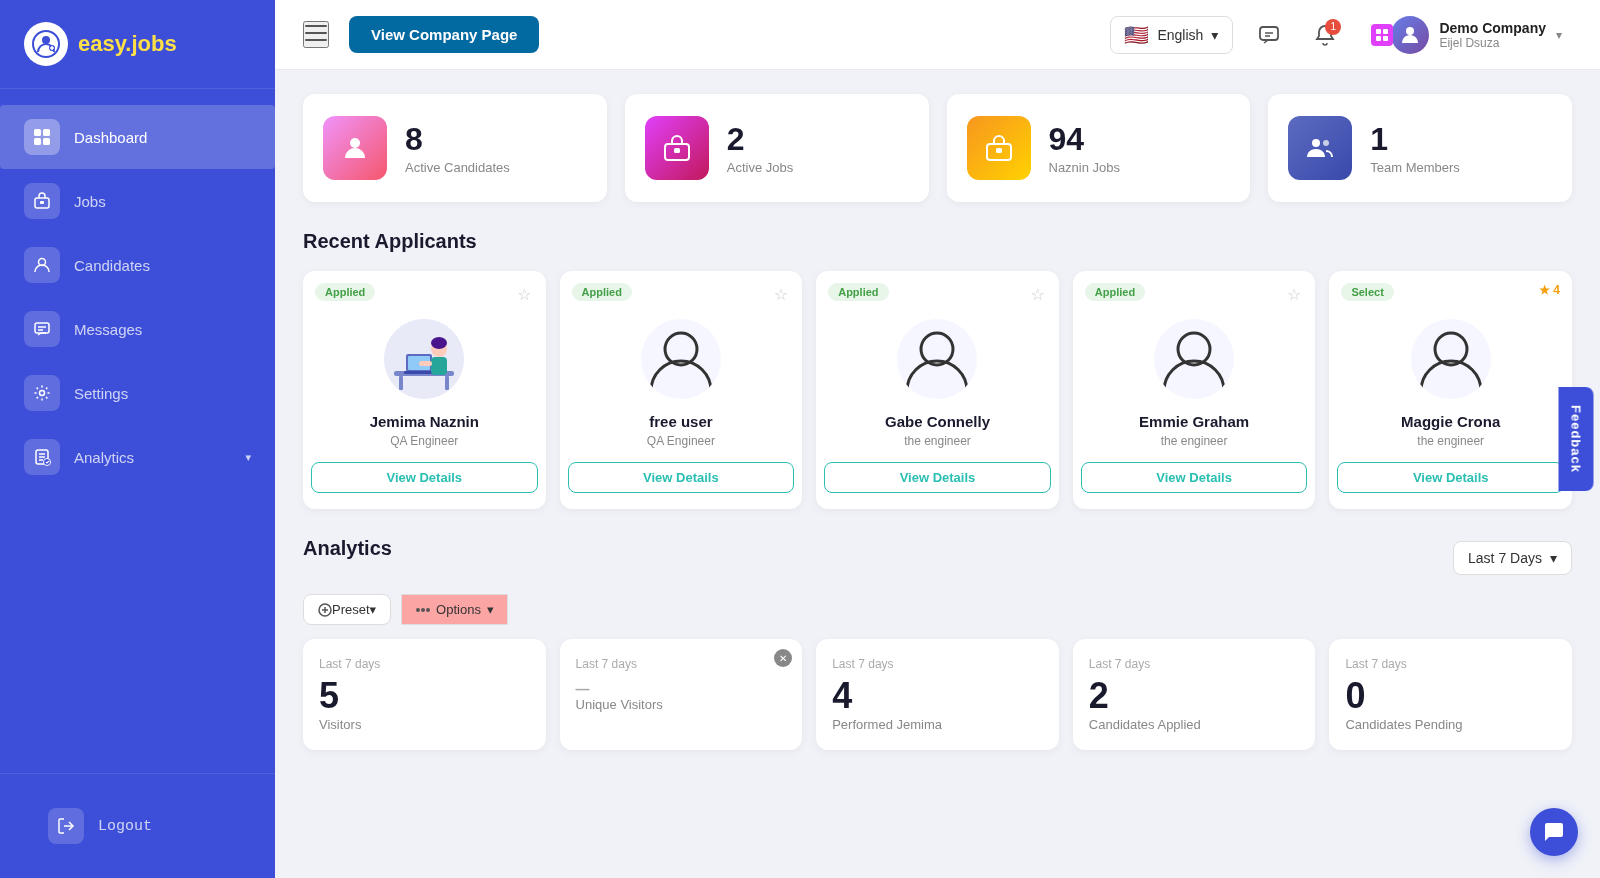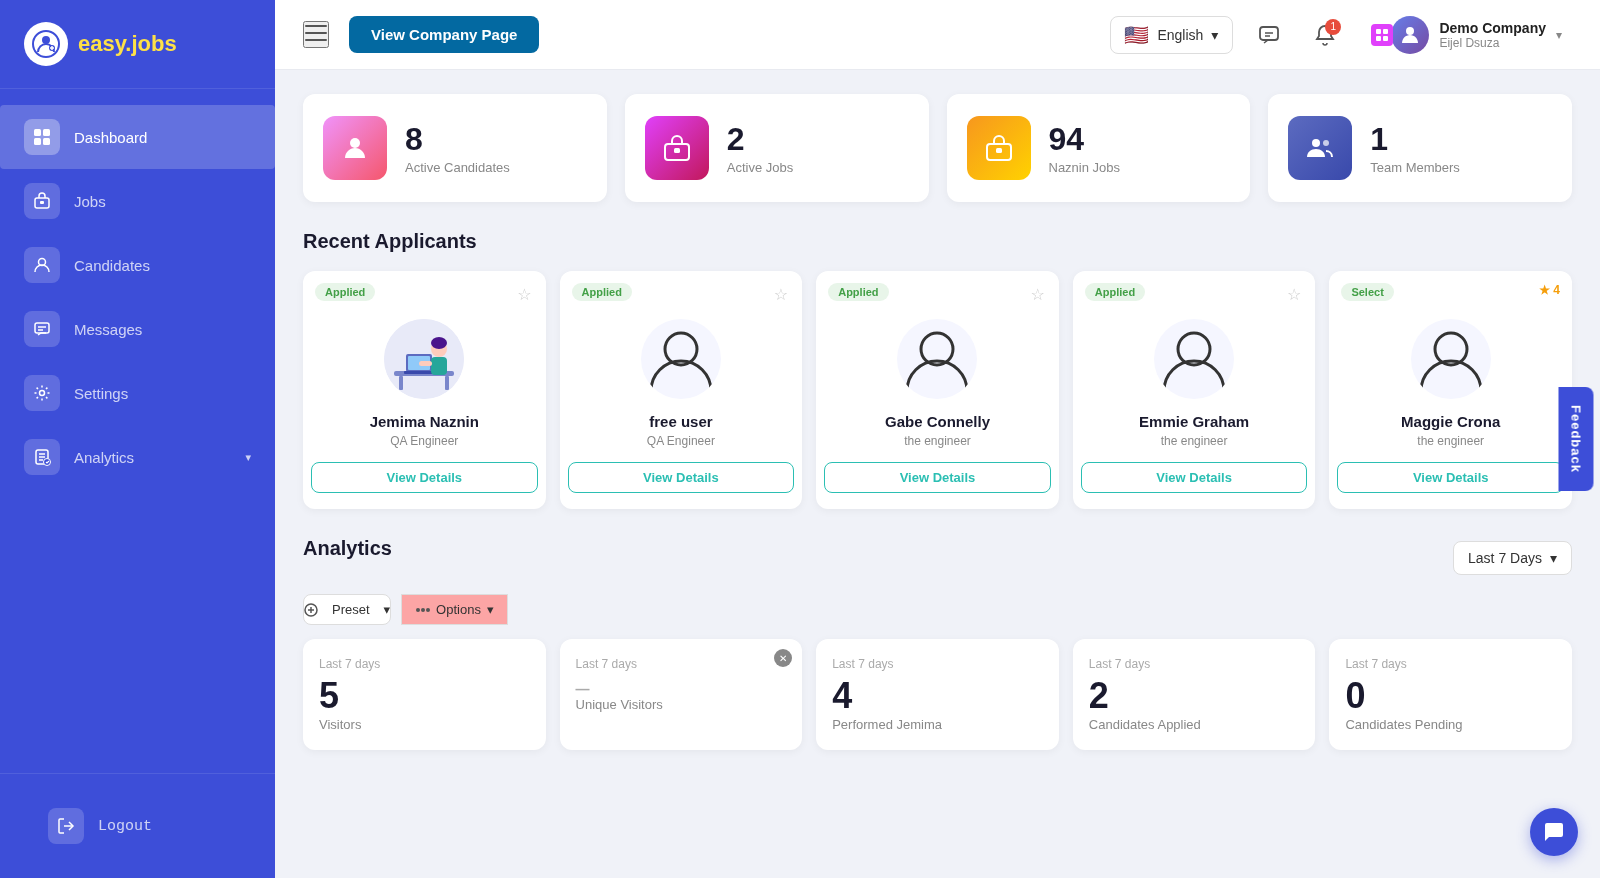--- a/index.html
+++ b/index.html
@@ -234,23 +234,23 @@
     .analytics-value { font-size: 36px; font-weight: 700; color: #1a1a2e; }
     .analytics-sub { font-size: 13px; color: #888; margin-top: 0; }
     .analytics-close {
       position: absolute; top: 10px; right: 10px;
       background: #888; color: #fff; border-radius: 50%;
       width: 18px; height: 18px; font-size: 10px;
       display: flex; align-items: center; justify-content: center;
       cursor: pointer;
     }
     .preset-btn {
-      display: flex; align-items: center; gap: 14px;
+      display: flex; align-items: center; gap: 0;
       background: #fff; border: 1px solid #ddd; border-radius: 8px;
-      padding: 7px 0; font-size: 13px; color: #333; cursor: pointer;
+      padding: 7px 14px; font-size: 13px; color: #333; cursor: pointer;
     }
     .options-btn {
       display: flex; align-items: center; gap: 6px;
       background: #fca5a5; border: 1px solid #ddd; border-radius: 0;
       padding: 7px 14px; font-size: 13px; color: #333; cursor: pointer;
     }
     .analytics-toolbar {
       display: flex; align-items: center; gap: 10px;
       margin-bottom: 14px;
     }

